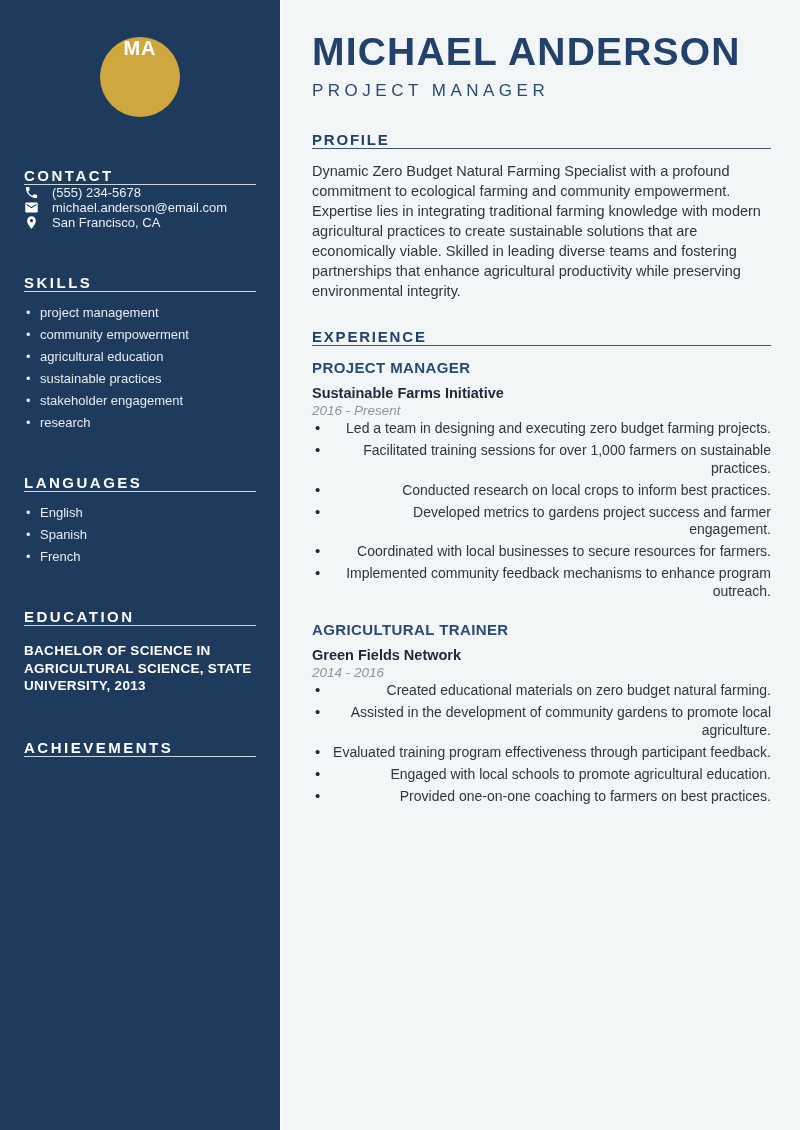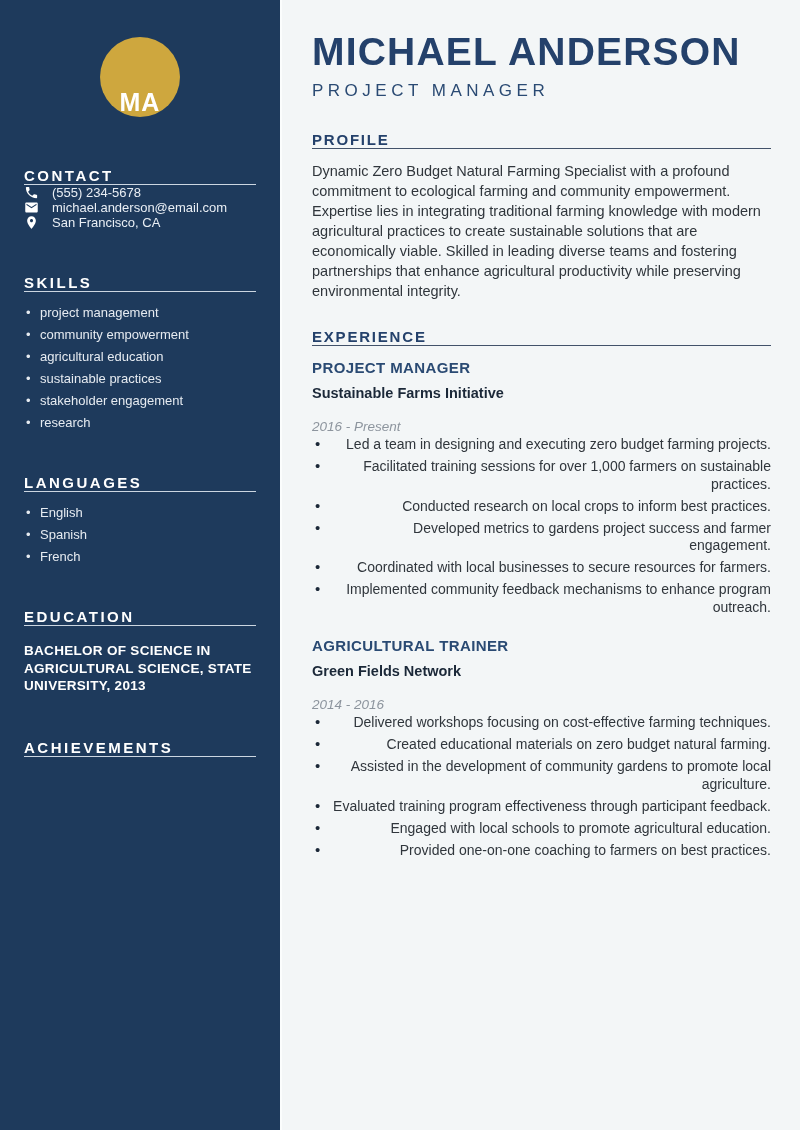--- a/index.html
+++ b/index.html
@@ -18,23 +18,23 @@
     width: 280px; min-width: 280px; height: 100%;
     background: #1e3a5c;
     color: #e9eef4;
     padding: 0 24px;
   }
   .avatar {
     width: 80px; height: 80px;
     background: #cea73e;
     border-radius: 50%;
     margin: 37px auto 0;
-    display: flex; align-items: flex-end; justify-content: center;
+    display: flex; align-items: flex-start; justify-content: center;
     color: #ffffff;
-    font-size: 25px; font-weight: bold; letter-spacing: 1px;
+    font-size: 20px; font-weight: bold; letter-spacing: 1px;
   }
   .side-heading {
     color: #ffffff;
     font-size: 15px; font-weight: bold;
     letter-spacing: 2.5px;
     border-bottom: 1.5px solid rgba(235, 242, 248, 0.85);
   }
   .s-contact .side-heading { margin-top: 50px; }
   .side-section .side-heading { margin-top: 44px; }
   .contact-row {
@@ -104,21 +104,21 @@
     color: #2a4a73;
     font-size: 15px; font-weight: bold;
     letter-spacing: 0.4px;
   }
   .job-company {
     margin-top: 9px;
     color: #1b2838;
     font-size: 14.5px; font-weight: bold;
   }
   .job-dates {
-    margin-top: 18px;
+    margin-top: 2px;
     color: #8d959e;
     font-size: 13.5px; font-style: italic;
   }
   ul.job-bullets { margin-top: 2px; list-style: none; text-align: right; }
   ul.job-bullets li {
     position: relative;
     padding-left: 17px;
     font-size: 14px; line-height: 17.5px;
     color: #30363c;
     margin-bottom: 4.5px;
@@ -247,21 +247,20 @@
 
         </ul>
       </div>
 
       <div class="job">
         <div class="job-title">AGRICULTURAL TRAINER</div>
         <div class="job-company">Green Fields Network</div>
         <div class="job-dates">2014 - 2016</div>
         <ul class="job-bullets">
 
-            <li>Delivered workshops focusing on cost-effective farming techniques.</li>
 
             <li>Created educational materials on zero budget natural farming.</li>
 
             <li>Assisted in the development of community gardens to promote local agriculture.</li>
 
             <li>Evaluated training program effectiveness through participant feedback.</li>
 
             <li>Engaged with local schools to promote agricultural education.</li>
 
             <li>Provided one-on-one coaching to farmers on best practices.</li>

